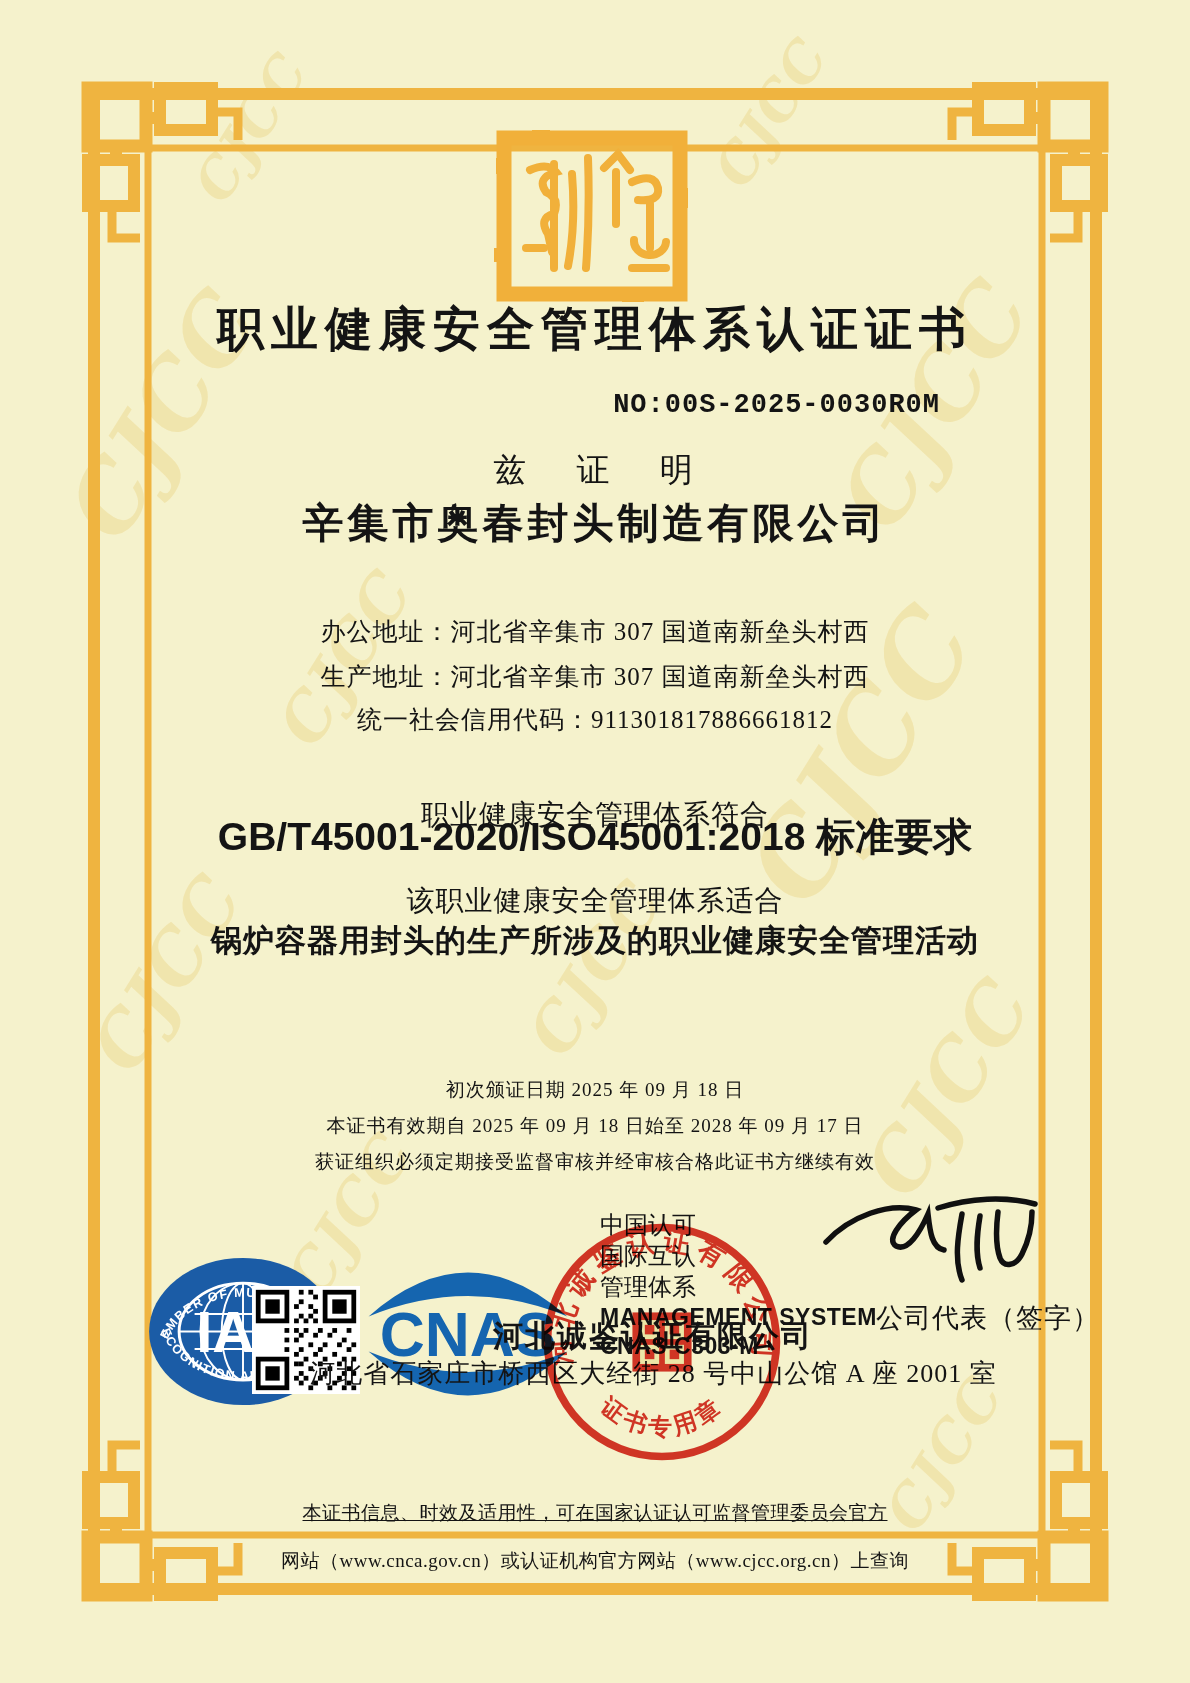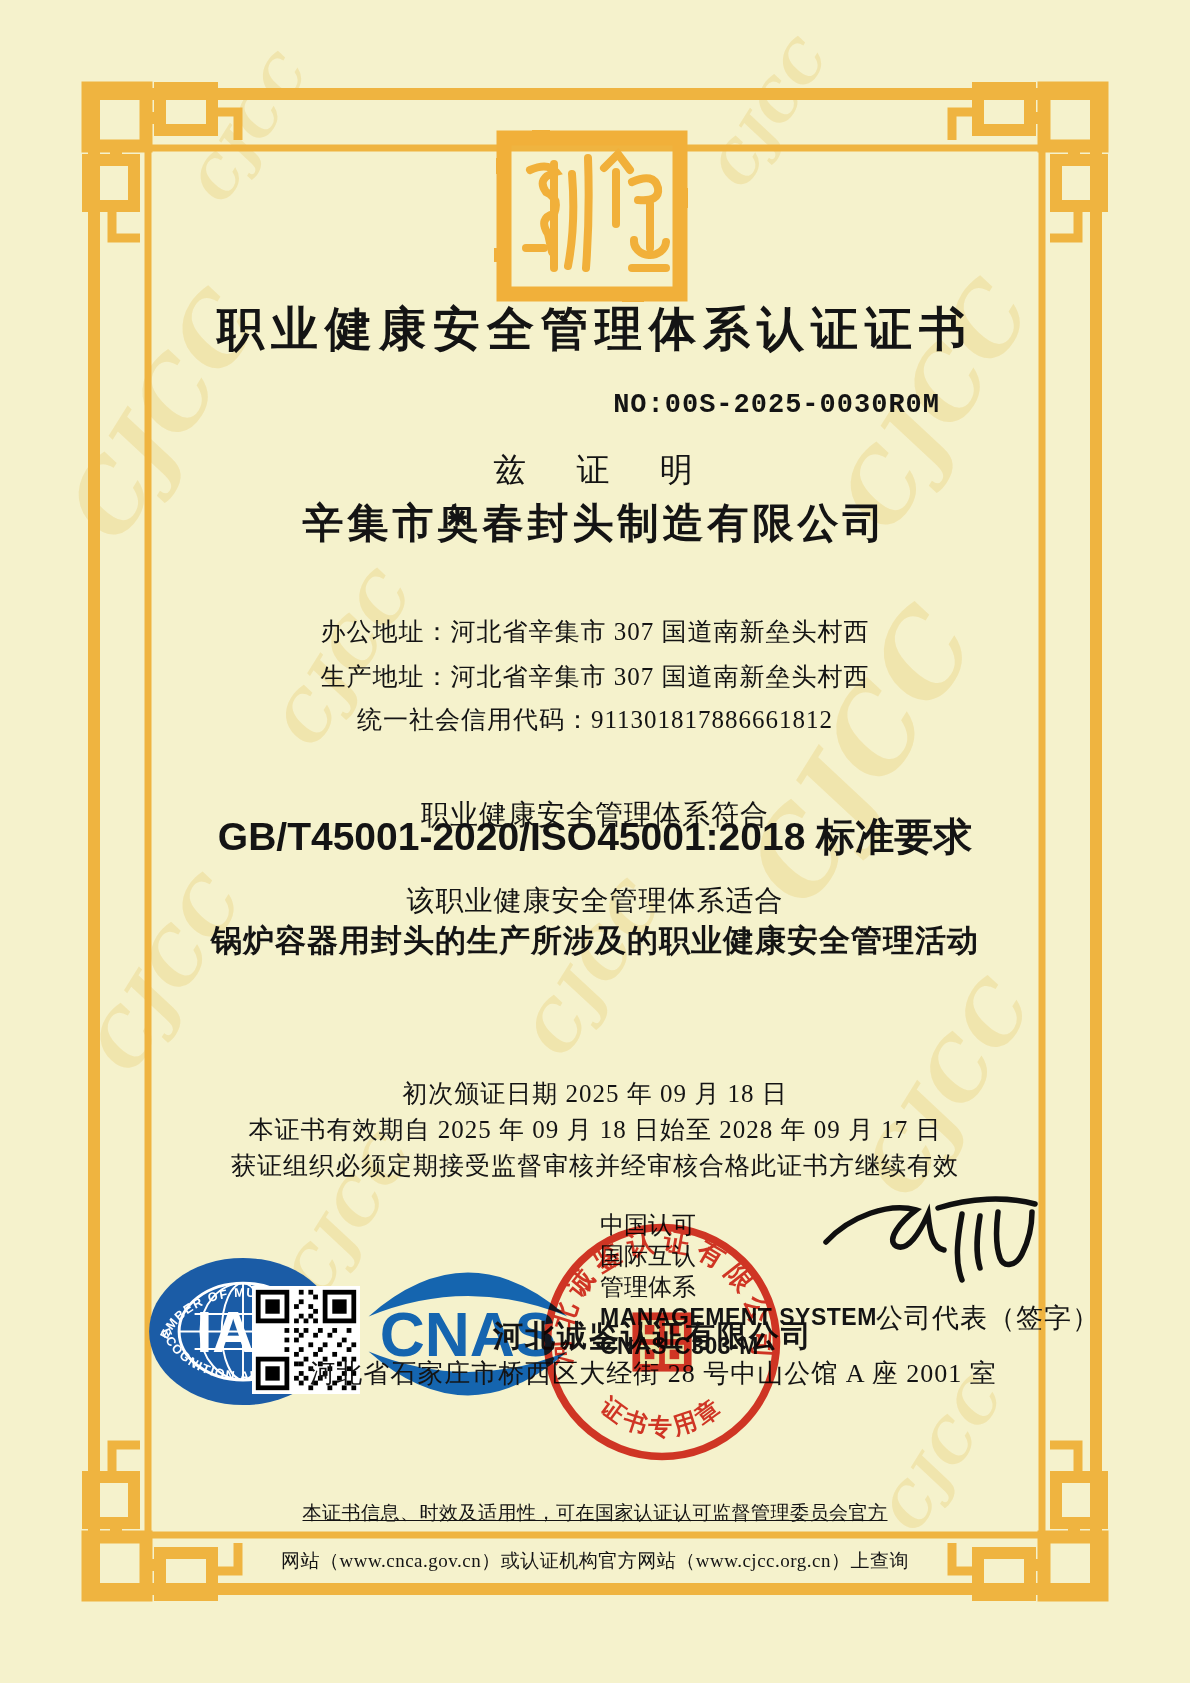--- a/index.html
+++ b/index.html
@@ -31,21 +31,21 @@
 
   .conform{top:796px;font-size:28px;letter-spacing:1px;}
   .standard{top:810px;font-size:39px;font-weight:bold;letter-spacing:0;
             font-family:"Liberation Sans","DejaVu Sans",sans-serif;}
   .fit{top:882px;font-size:28px;letter-spacing:1px;}
   .scope{top:920px;font-size:31px;font-weight:bold;letter-spacing:1px;
          font-family:"Liberation Sans","DejaVu Sans",sans-serif;}
   .note{top:966px;font-size:19.5px;}
 
   .d1{top:1077px;} .d2{top:1113px;} .d3{top:1149px;}
-  .dates{font-size:25px;letter-spacing:1px;}
+  .dates{font-size:19px;letter-spacing:1px;}
 
   .iaf-svg{left:146px;top:1256px;width:194px;height:152px;}
   .cnas-svg{left:366px;top:1256px;width:204px;height:154px;}
 
   .accred{left:600px;top:1210px;width:280px;}
   .accred .zh{font-size:24px;line-height:31px;}
   .accred .en{font-size:23px;line-height:29px;font-weight:bold;
               font-family:"Liberation Sans","DejaVu Sans",sans-serif;letter-spacing:.5px;}
 
   .sign-svg{left:818px;top:1186px;width:244px;height:104px;}

